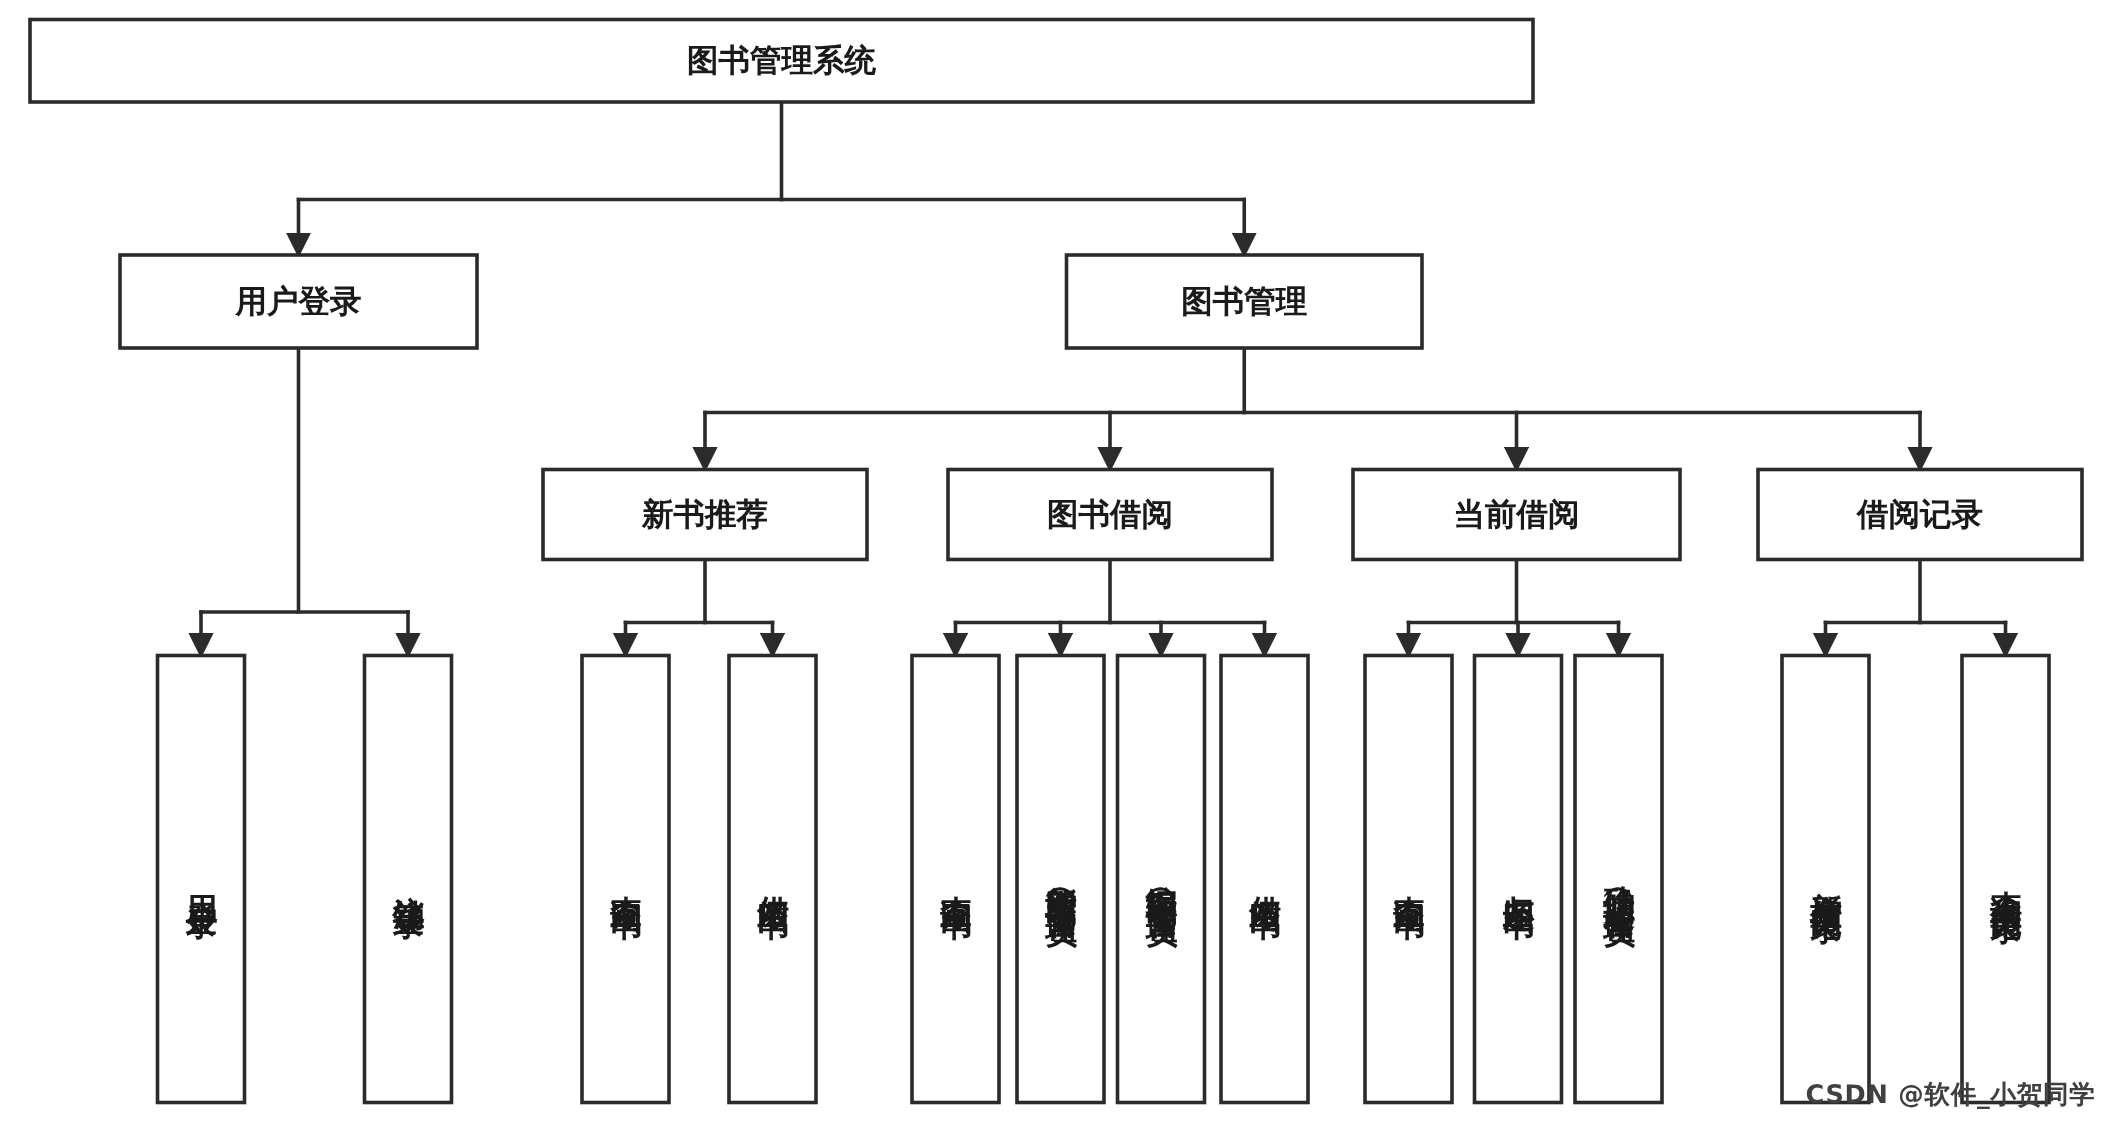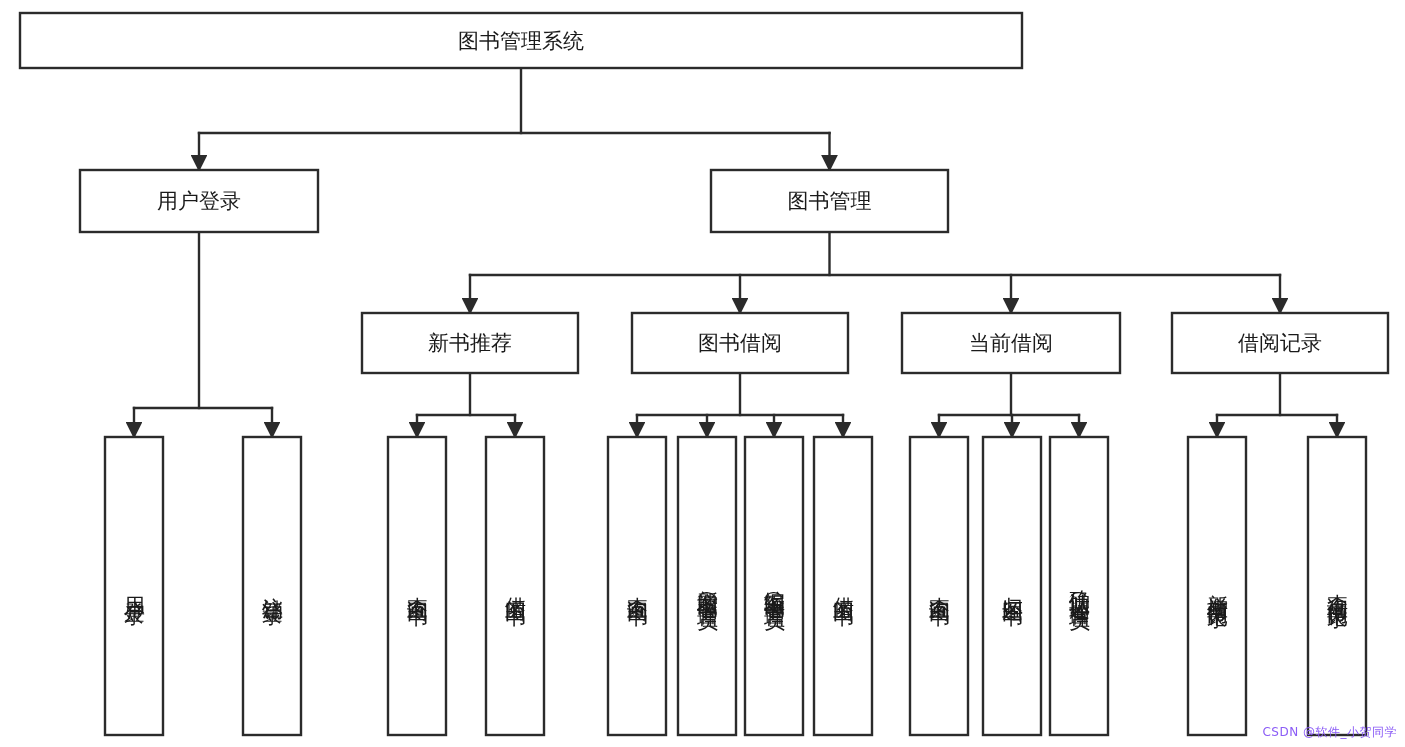--- a/index.html
+++ b/index.html
@@ -11,20 +11,21 @@
     width: 1405px;
     height: 747px;
     font-family: "DejaVu Sans", "Liberation Sans", sans-serif;
     overflow: hidden;
   }
   #diagram-root {
     position: relative;
     width: 1405px;
     height: 747px;
     background: #ffffff;
+    font-weight: bold;
   }
   svg#tree-svg {
     position: absolute;
     left: 0;
     top: 0;
     width: 1405px;
     height: 747px;
     display: block;
   }
   .node-box {
@@ -64,22 +65,22 @@
     line-height: 1;
     letter-spacing: 3px;
     color: #1a1a1a;
     white-space: nowrap;
   }
   .watermark {
     position: absolute;
     right: 8px;
     bottom: 6px;
     font-family: "DejaVu Sans", "Liberation Sans", sans-serif;
-    font-size: 12px;
-    color: #8b5cf6;
+    font-size: 17px;
+    color: #404040;
     letter-spacing: 0.5px;
     white-space: nowrap;
   }
 </style>
 </head>
 <body>
 
 <div id="diagram-root">
 
   <svg id="tree-svg" viewBox="0 0 1405 747">

